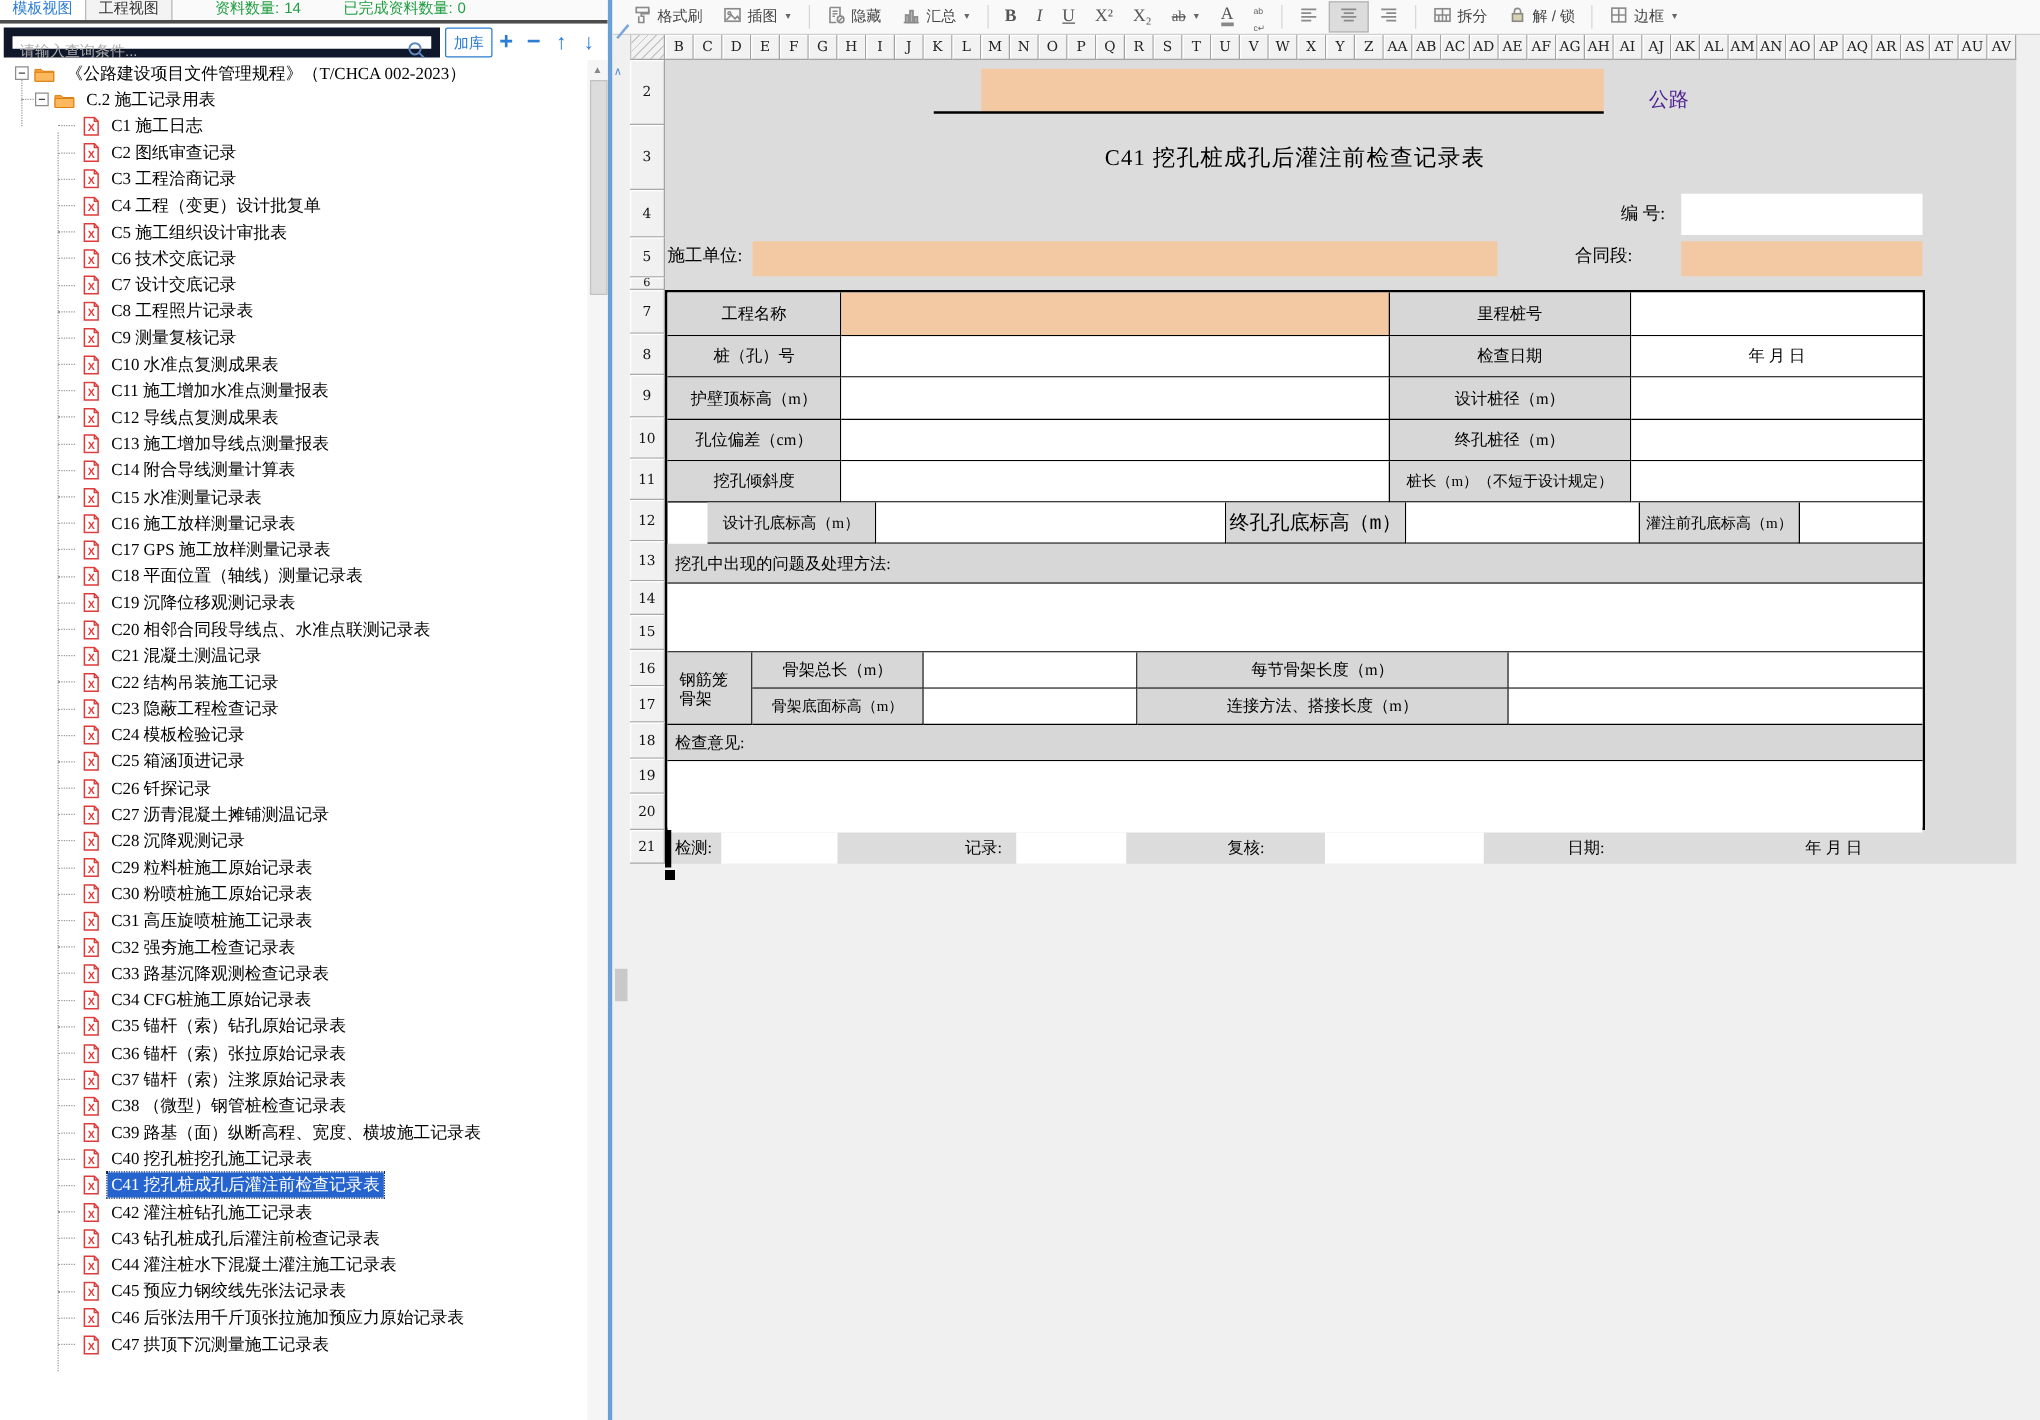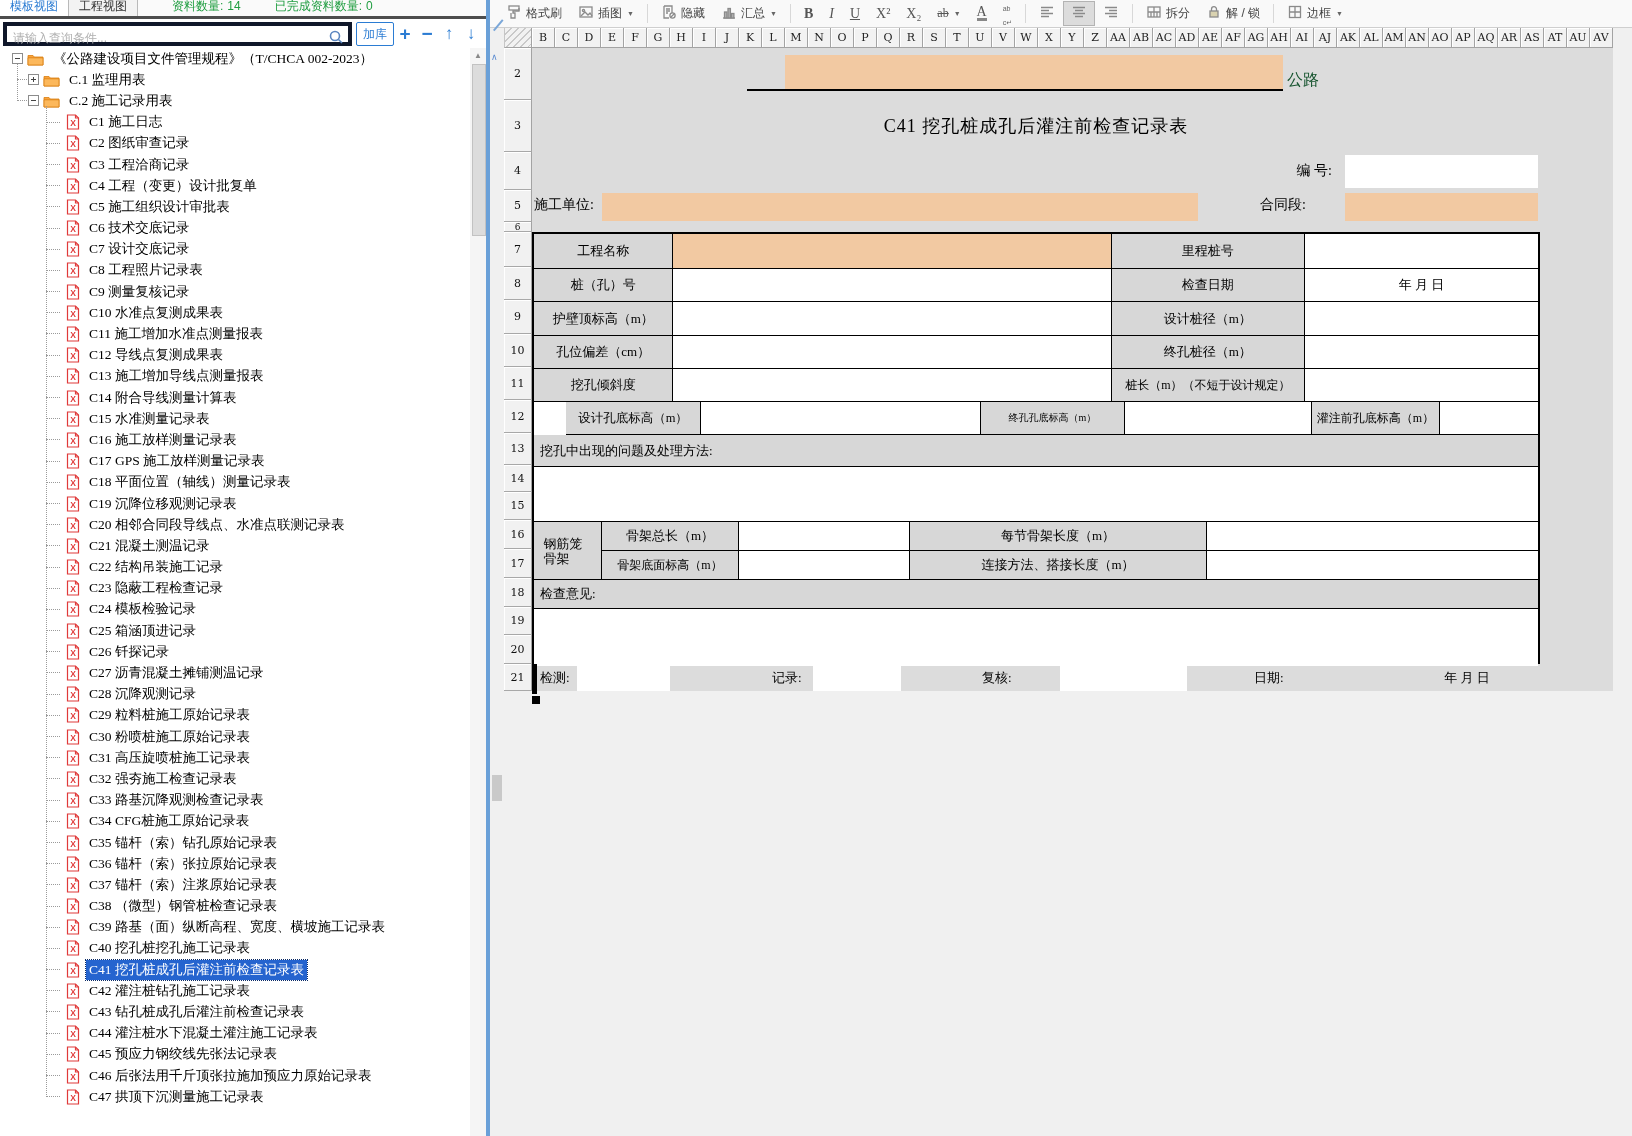--- a/index.html
+++ b/index.html
@@ -8,21 +8,21 @@
 
   
   .sidebar{position:relative;width:486px;height:100%;background:#fff;flex:0 0 486px;}
   .tabbar{height:16px;display:flex;align-items:flex-end;border-bottom:3px solid #4d4d4d;background:#fafafa;overflow:hidden;}
   .tab{font-size:12px;padding:2px 10px 1px;color:#333;cursor:pointer;white-space:nowrap;}
   .tab.active{color:#2b7cd3;background:#fff;}
   .tab.plain{border:1px solid #b9b9b9;border-bottom:none;background:#f3f3f3;}
   .stat{font-size:12px;color:#1f9d40;margin-left:34px;white-space:nowrap;padding-bottom:1px;}
   .stat b{font-weight:normal;margin-left:4px;}
   .searchbar{height:30px;display:flex;align-items:center;padding:0 0 0 3px;background:#fff;}
-  .searchbox{position:relative;width:349px;height:24px;border:4px solid #0f172a;background:#fff;box-sizing:border-box;}
+  .searchbox{position:relative;width:349px;height:24px;border:7px solid #0f172a;background:#fff;box-sizing:border-box;}
   .searchbox input{border:none;outline:none;width:320px;height:20px;margin:1px 0 0 4px;font-size:12px;color:#333;background:transparent;}
   .searchbox input::placeholder{color:#b0b0b0;}
   .mag{position:absolute;right:4px;top:3px;width:16px;height:16px;}
   .addlib{margin-left:4px;width:38px;height:24px;border:1px solid #2b7cd3;background:#fff;color:#2b7cd3;font-size:12px;border-radius:2px;padding:0;cursor:pointer;}
   .sicon{color:#2b7cd3;font-size:17px;line-height:24px;width:22px;text-align:center;cursor:pointer;user-select:none;}
   .sicon.bigger{font-size:19px;font-weight:bold;}
 
   .tree{position:absolute;left:0;top:48px;right:16px;bottom:0;overflow:hidden;background:#fff;}
   .vguide{position:absolute;border-left:1px dotted #9a9a9a;width:0;}
   .trow{position:relative;height:21.2px;display:flex;align-items:center;white-space:nowrap;cursor:default;}
@@ -67,21 +67,21 @@
   .slimlane{width:14px;position:relative;background:#f0f0f0;flex:0 0 14px;}
   .slimlane .uparrow{position:absolute;left:1px;top:4px;font-size:9px;color:#5b8bd0;}
   .slimlane .vthumb{position:absolute;left:2px;top:727px;width:10px;height:26px;background:#c9c9c9;}
   .rowheads{width:28px;flex:0 0 28px;background:#f0f0f0;}
   .rowcell{box-sizing:border-box;border-right:1px solid #a3a3a3;border-bottom:1px solid #a8a8a8;background:#f1f1f1;box-shadow:inset 1px 1px 0 #fff;font-family:"DejaVu Serif",serif;font-size:11px;color:#111;text-align:center;display:flex;align-items:center;justify-content:center;overflow:hidden;}
 
   .canvas{position:relative;flex:1;background:#f0f0f0;font-family:"Liberation Serif","DejaVu Serif",serif;}
   .canvasbg{position:absolute;left:0;top:0;width:1081px;height:643px;background:#dcdcdc;}
   .orangeblock{position:absolute;left:253px;top:7px;width:498px;height:35px;background:#f2c9a2;}
   .headunderline{position:absolute;left:215px;top:41px;width:536px;border-bottom:2px solid #000;}
-  .gonglu{position:absolute;left:755px;top:22px;font-size:16px;color:#14532d;}
+  .gonglu{position:absolute;left:787px;top:22px;font-size:16px;color:#4c1d95;}
   .ftitle{position:absolute;left:0;top:52px;width:1008px;height:52px;line-height:52px;text-align:center;font-size:18px;letter-spacing:1px;color:#000;}
   .lbl{position:absolute;font-size:14px;color:#000;}
   .whitebox{position:absolute;background:#fff;}
   .orangebox{position:absolute;background:#f2c9a2;}
 
   .formtable{position:absolute;left:0;top:184px;width:1008px;height:432px;border:2px solid #000;box-sizing:border-box;background:#fff;}
   .frow{display:flex;box-sizing:border-box;}
   .cell{box-sizing:border-box;border-right:1px solid #000;border-bottom:1px solid #000;display:flex;align-items:center;justify-content:center;font-size:13px;color:#000;overflow:hidden;white-space:nowrap;}
   .cell.last{border-right:none;}
   .frow.lastrow .cell{border-bottom:none;}
@@ -129,31 +129,20 @@
     <div class="tree" id="tree">
         <div class="trow" style="padding-left: 12px;">
           <span class="ebox minus"></span>
           <span class="ticon">
             <svg width="17" height="14" viewBox="0 0 17 14">
               <path d="M1 3.5 h5 l1.4 1.5 H16 V13 H1 Z" fill="#f9a23c" stroke="#d97f10" stroke-width="0.8"></path>
               <path d="M1 5.8 h15 V13 H1 Z" fill="#fcb85c" stroke="#d97f10" stroke-width="0.8"></path>
             </svg>
           </span>
           <span class="tlabel">《公路建设项目文件管理规程》（T/CHCA 002-2023）</span>
-        </div>
-        <div class="trow" style="padding-left: 28px;">
-          <span class="stub" style="left:17px;width:10px"></span>
-          <span class="ebox plus"></span>
-          <span class="ticon">
-            <svg width="17" height="14" viewBox="0 0 17 14">
-              <path d="M1 3.5 h5 l1.4 1.5 H16 V13 H1 Z" fill="#f9a23c" stroke="#d97f10" stroke-width="0.8"></path>
-              <path d="M1 5.8 h15 V13 H1 Z" fill="#fcb85c" stroke="#d97f10" stroke-width="0.8"></path>
-            </svg>
-          </span>
-          <span class="tlabel">C.1 监理用表</span>
         </div>
         <div class="trow" style="padding-left: 28px;">
           <span class="stub" style="left:17px;width:10px"></span>
           <span class="ebox minus"></span>
           <span class="ticon">
             <svg width="17" height="14" viewBox="0 0 17 14">
               <path d="M1 3.5 h5 l1.4 1.5 H16 V13 H1 Z" fill="#f9a23c" stroke="#d97f10" stroke-width="0.8"></path>
               <path d="M1 5.8 h15 V13 H1 Z" fill="#fcb85c" stroke="#d97f10" stroke-width="0.8"></path>
             </svg>
           </span>
@@ -921,21 +910,21 @@
             </div>
             <div class="frow" style="height: 33px;">
               <div class="cell c-label" style="width: 140px; height: 33px;">挖孔倾斜度</div>
               <div class="cell c-white" style="width: 440px; height: 33px;"></div>
               <div class="cell c-label" style="width: 194px; font-size: 12px; height: 33px;">桩长（m）（不短于设计规定）</div>
               <div class="cell c-white last" style="width: 234px; height: 33px;"></div>
             </div>
             <div class="frow" style="height: 33px; padding-left: 32px;">
               <div class="cell c-label" style="width: 140px; font-size: 12.5px; height: 33px;">设计孔底标高（m）</div>
               <div class="cell c-white" style="width: 290px; height: 33px;"></div>
-              <div class="cell c-label" style="width: 150px; font-size: 10px; height: 33px;">终孔孔底标高（m）</div>
+              <div class="cell c-label" style="width: 150px; font-size: 16px; height: 33px; font-family: Liberation Mono, monospace;">终孔孔底标高（m）</div>
               <div class="cell c-white" style="width: 194px; height: 33px;"></div>
               <div class="cell c-label" style="width: 132px; font-size: 12px; height: 33px;">灌注前孔底标高（m）</div>
               <div class="cell c-white last" style="width: 102px; height: 33px;"></div>
             </div>
             <div class="frow" style="height: 32px;">
               <div class="cell c-label c-left last" style="width: 1008px; height: 32px;">挖孔中出现的问题及处理方法:</div>
             </div>
             <div class="frow" style="height: 55px;">
               <div class="cell c-white last" style="width: 1008px; height: 55px;"></div>
             </div>

